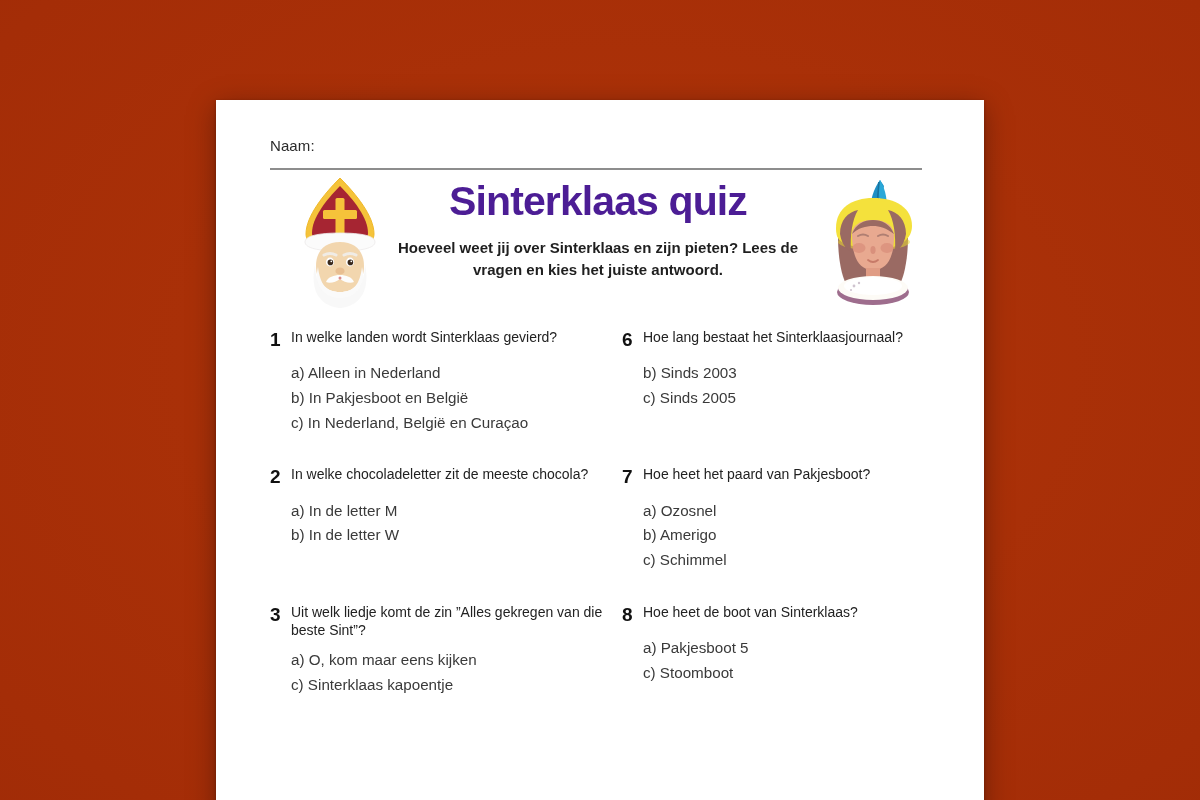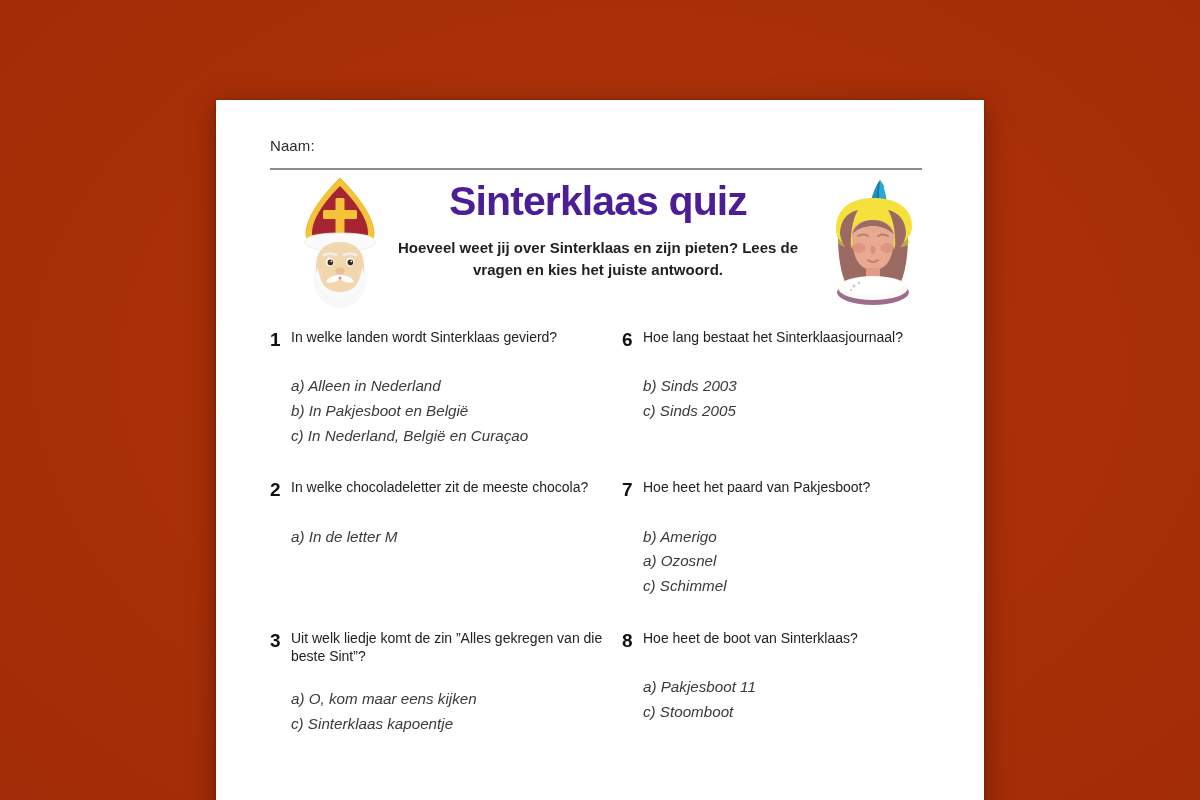--- a/index.html
+++ b/index.html
@@ -117,23 +117,22 @@
     flex: 0 0 auto;
     min-width: 12px;
   }
   .qtext {
     font-size: 14px;
     font-weight: 500;
     color: #222;
     line-height: 1.29;
   }
   .answers {
-    margin-top: 22px;
+    margin-top: 9px;
     padding-left: 21px;
-    font-style: italic;
   }
   .ans {
     font-size: 15.2px;
     color: #3a3a3a;
     line-height: 1.63;
     white-space: nowrap;
   }
 </style>
 </head>
 <body>
@@ -255,31 +254,32 @@
         </div>
       </div>
 
       <div class="qcell">
         <div class="qhead">
           <span class="qnum">2</span>
           <span class="qtext">In welke chocoladeletter zit de meeste chocola?</span>
         </div>
         <div class="answers">
           <div class="ans">a) In de letter M</div>
+          <div class="ans">b) In de letter W</div>
         </div>
       </div>
 
       <div class="qcell">
         <div class="qhead">
           <span class="qnum">7</span>
           <span class="qtext">Hoe heet het paard van Pakjesboot?</span>
         </div>
         <div class="answers">
+          <div class="ans">a) Ozosnel</div>
           <div class="ans">b) Amerigo</div>
-          <div class="ans">a) Ozosnel</div>
           <div class="ans">c) Schimmel</div>
         </div>
       </div>
 
       <div class="qcell">
         <div class="qhead">
           <span class="qnum">3</span>
           <span class="qtext">Uit welk liedje komt de zin ”Alles gekregen van die beste Sint”?</span>
         </div>
         <div class="answers">
@@ -287,20 +287,20 @@
           <div class="ans">c) Sinterklaas kapoentje</div>
         </div>
       </div>
 
       <div class="qcell">
         <div class="qhead">
           <span class="qnum">8</span>
           <span class="qtext">Hoe heet de boot van Sinterklaas?</span>
         </div>
         <div class="answers">
-          <div class="ans">a) Pakjesboot 11</div>
+          <div class="ans">a) Pakjesboot 5</div>
           <div class="ans">c) Stoomboot</div>
         </div>
       </div>
 
     </div>
   </div>
 </div>
 
 </body></html>

